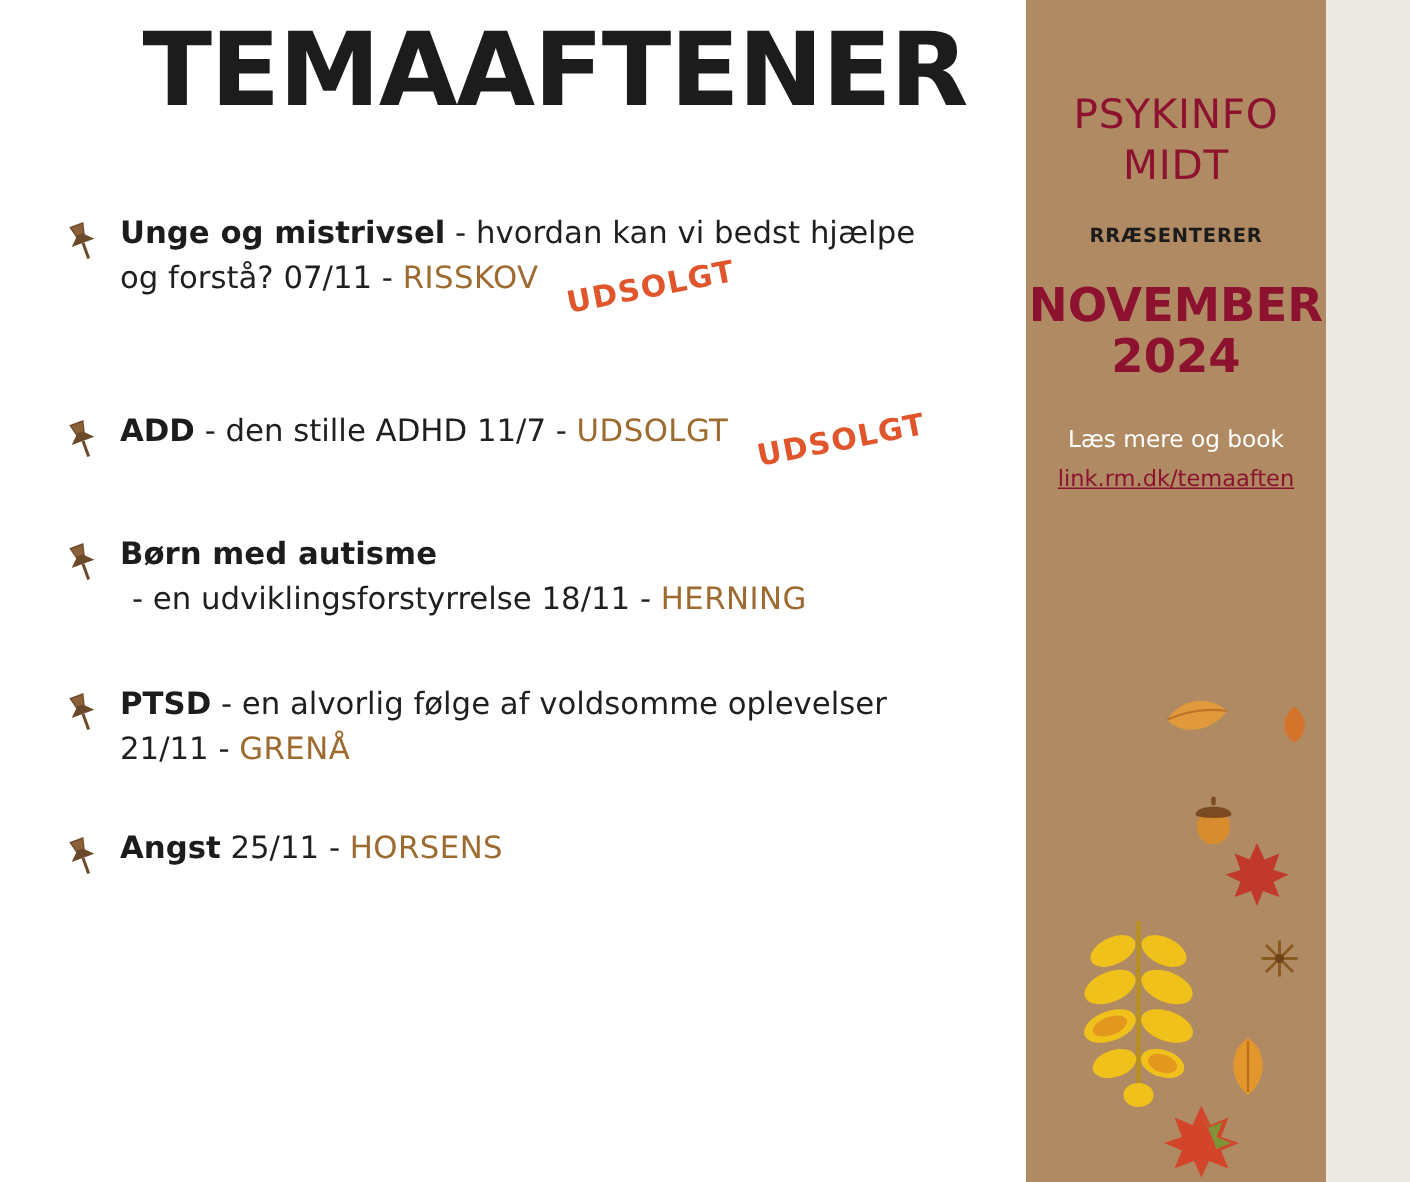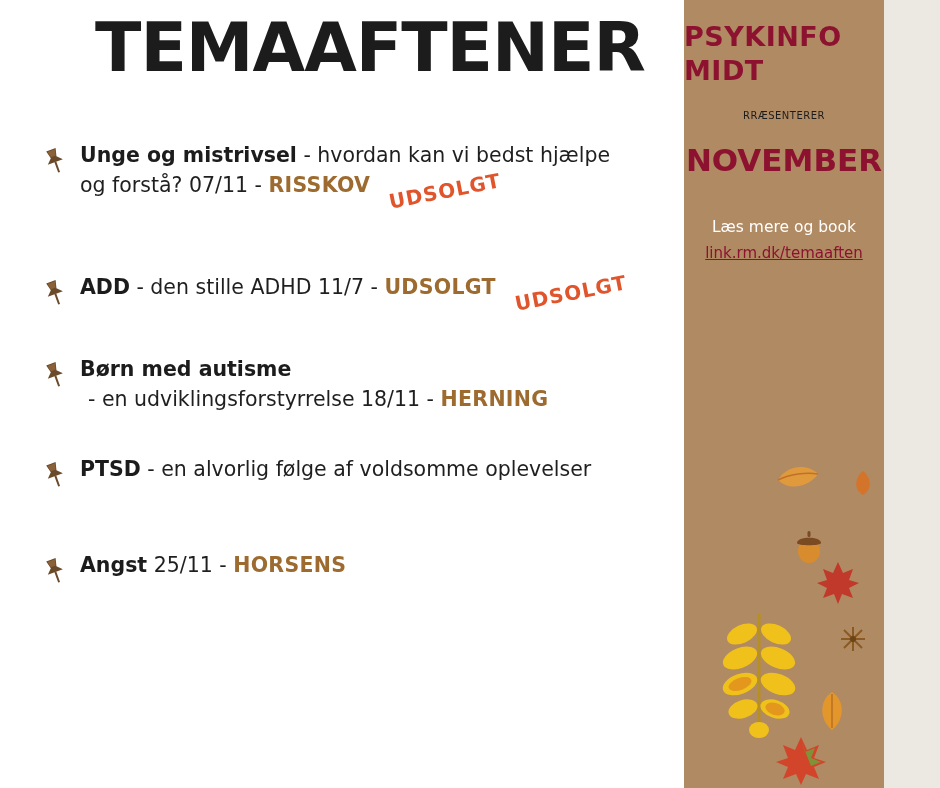--- a/index.html
+++ b/index.html
@@ -66,21 +66,21 @@
     white-space: nowrap;
   }
   .event-line.indent {
     padding-left: 8px;
   }
   .ev-title {
     font-weight: bold;
     color: #1c1c1c;
   }
   .ev-city {
-    font-weight: bold;
+    font-weight: normal;
     color: #9d6b2f;
     letter-spacing: 0.3px;
   }
   .sold-out {
     display: inline-block;
     color: #e0552b;
     font-weight: bold;
     font-size: 20px;
     letter-spacing: 1px;
     transform: rotate(-11deg);
@@ -98,53 +98,55 @@
 
   
   .right {
     position: relative;
     width: 200px;
     height: 788px;
     background: #b08a63;
     overflow: hidden;
   }
   .brand {
+    text-align: center;
     color: #8c1230;
-    font-weight: bold;
+    font-weight: normal;
     font-family: "DejaVu Sans", sans-serif;
     font-size: 27px;
     line-height: 34px;
     padding-top: 20px;
     letter-spacing: 0.5px;
+    margin-top: 40px;
   }
   .presents {
     text-align: center;
     color: #1c1c1c;
-    font-weight: normal;
-    font-family: "DejaVu Sans", sans-serif;
-    font-size: 10px;
+    font-weight: bold;
+    font-family: "DejaVu Sans", sans-serif;
+    font-size: 13px;
     letter-spacing: 0.5px;
     margin-top: 22px;
   }
   .month {
     text-align: center;
     color: #8c1230;
     font-weight: bold;
     font-family: "DejaVu Sans", sans-serif;
     font-size: 31px;
     line-height: 34px;
     margin-top: 22px;
   }
   .booking {
     text-align: center;
     color: #ffffff;
     font-family: "DejaVu Sans", sans-serif;
     font-size: 15.5px;
     line-height: 24px;
-    margin-top: 38px;
+    margin-top: 26px;
     padding: 0 8px;
   }
   .booking .link {
     color: #8c1230;
     display: block;
     margin-top: 2px;
     font-size: 15px;
     text-decoration: underline;
   }
   .leaf {
@@ -228,20 +230,23 @@
             <g transform="rotate(-20 15 15)">
               <path d="M10 3 L20 3 L18 11 L23 16 L7 16 L12 11 Z" fill="#6b4a2a"></path>
               <rect x="14" y="16" width="2" height="11" fill="#6b4a2a"></rect>
               <path d="M11 4 L19 4 L17.5 10 L12.5 10 Z" fill="#8a6138"></path>
             </g>
           </svg>
         </span>
         <div class="event-line">
           <span class="ev-title">PTSD</span><span> - en alvorlig følge af voldsomme oplevelser</span>
         </div>
+        <div class="event-line">
+          <span>21/11 - </span><span class="ev-city">GRENÅ</span>
+        </div>
       </div>
 
       <div class="event" id="event-4">
         <span class="pin">
           <svg width="30" height="30" viewBox="0 0 30 30">
             <g transform="rotate(-20 15 15)">
               <path d="M10 3 L20 3 L18 11 L23 16 L7 16 L12 11 Z" fill="#6b4a2a"></path>
               <rect x="14" y="16" width="2" height="11" fill="#6b4a2a"></rect>
               <path d="M11 4 L19 4 L17.5 10 L12.5 10 Z" fill="#8a6138"></path>
             </g>
@@ -259,20 +264,21 @@
 
     <div class="brand">
       <div>PSYKINFO</div>
       <div>MIDT</div>
     </div>
 
     <div class="presents">RRÆSENTERER</div>
 
     <div class="month">
       <div>NOVEMBER</div>
+      <div>2024</div>
     </div>
 
     <div class="booking">
       <div>Læs mere og book</div>
       <a class="link" href="#">link.rm.dk/temaaften</a>
     </div>
 
     <span class="leaf leaf-a">
       <svg width="48" height="40" viewBox="0 0 48 40">
         <path d="M4 20 C14 4, 34 4, 44 14 C36 26, 16 32, 4 20 Z" fill="#e09a3c"></path>

